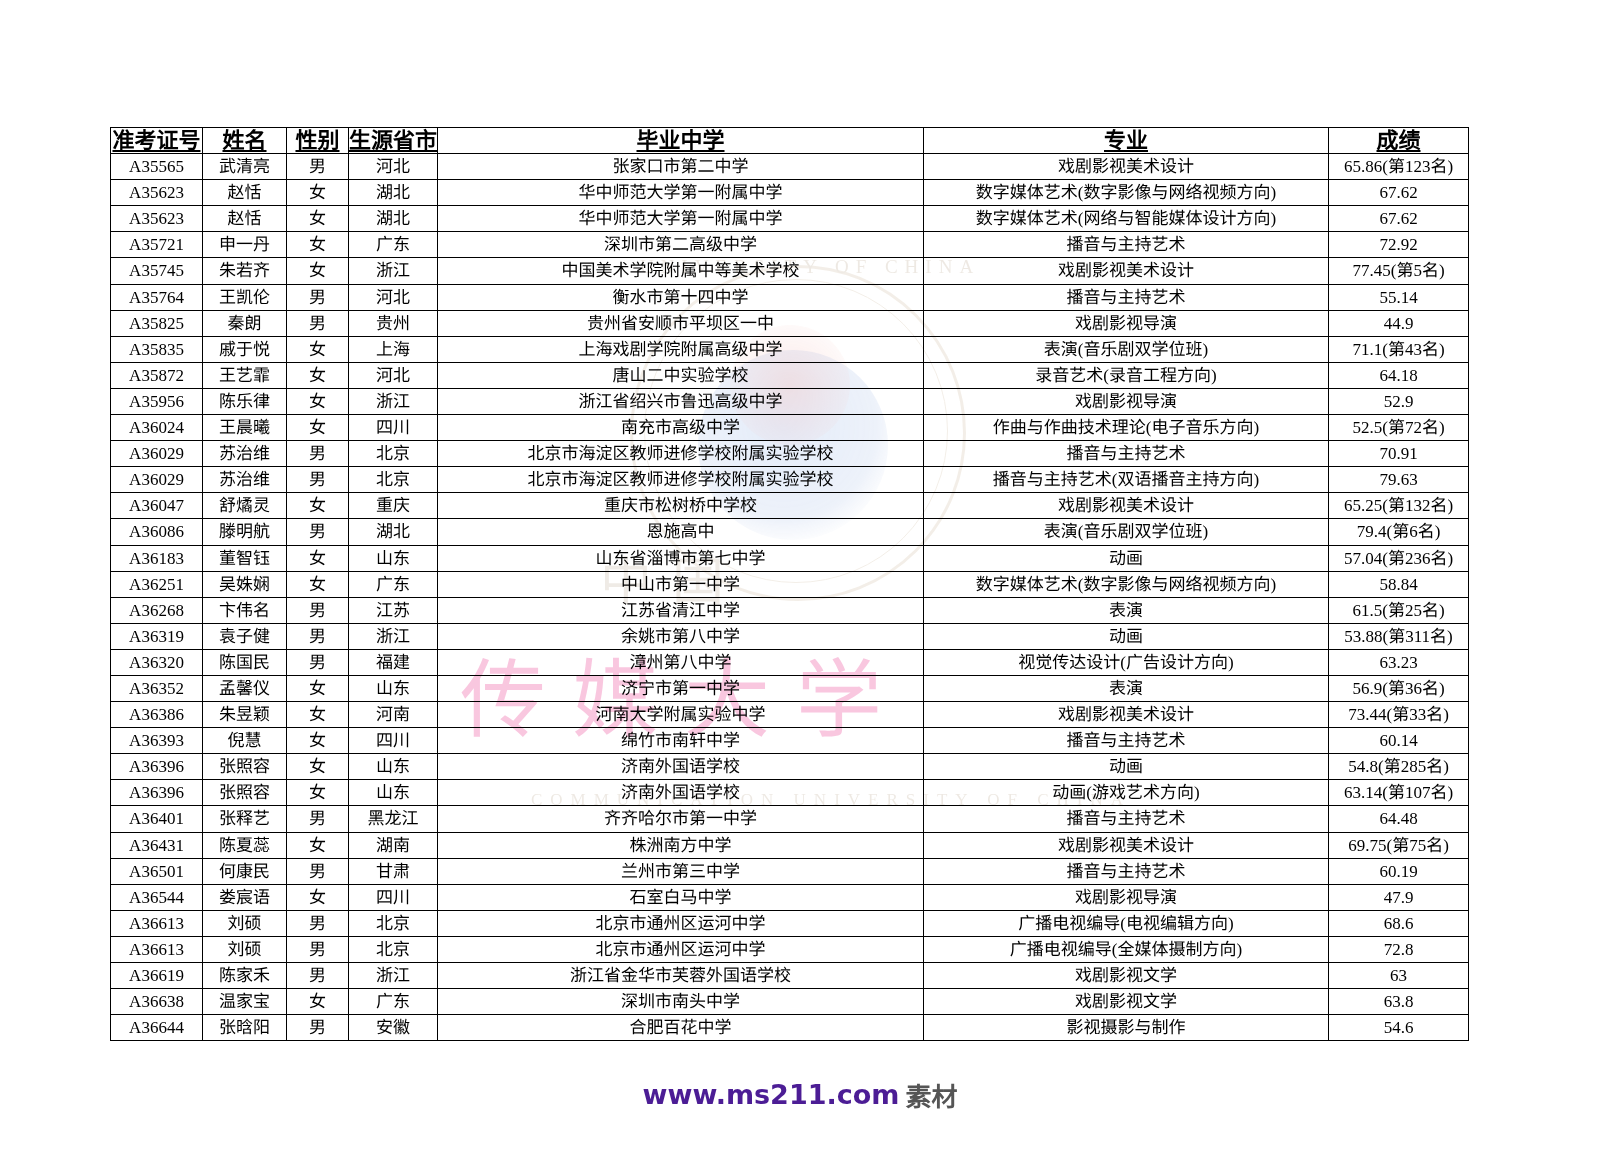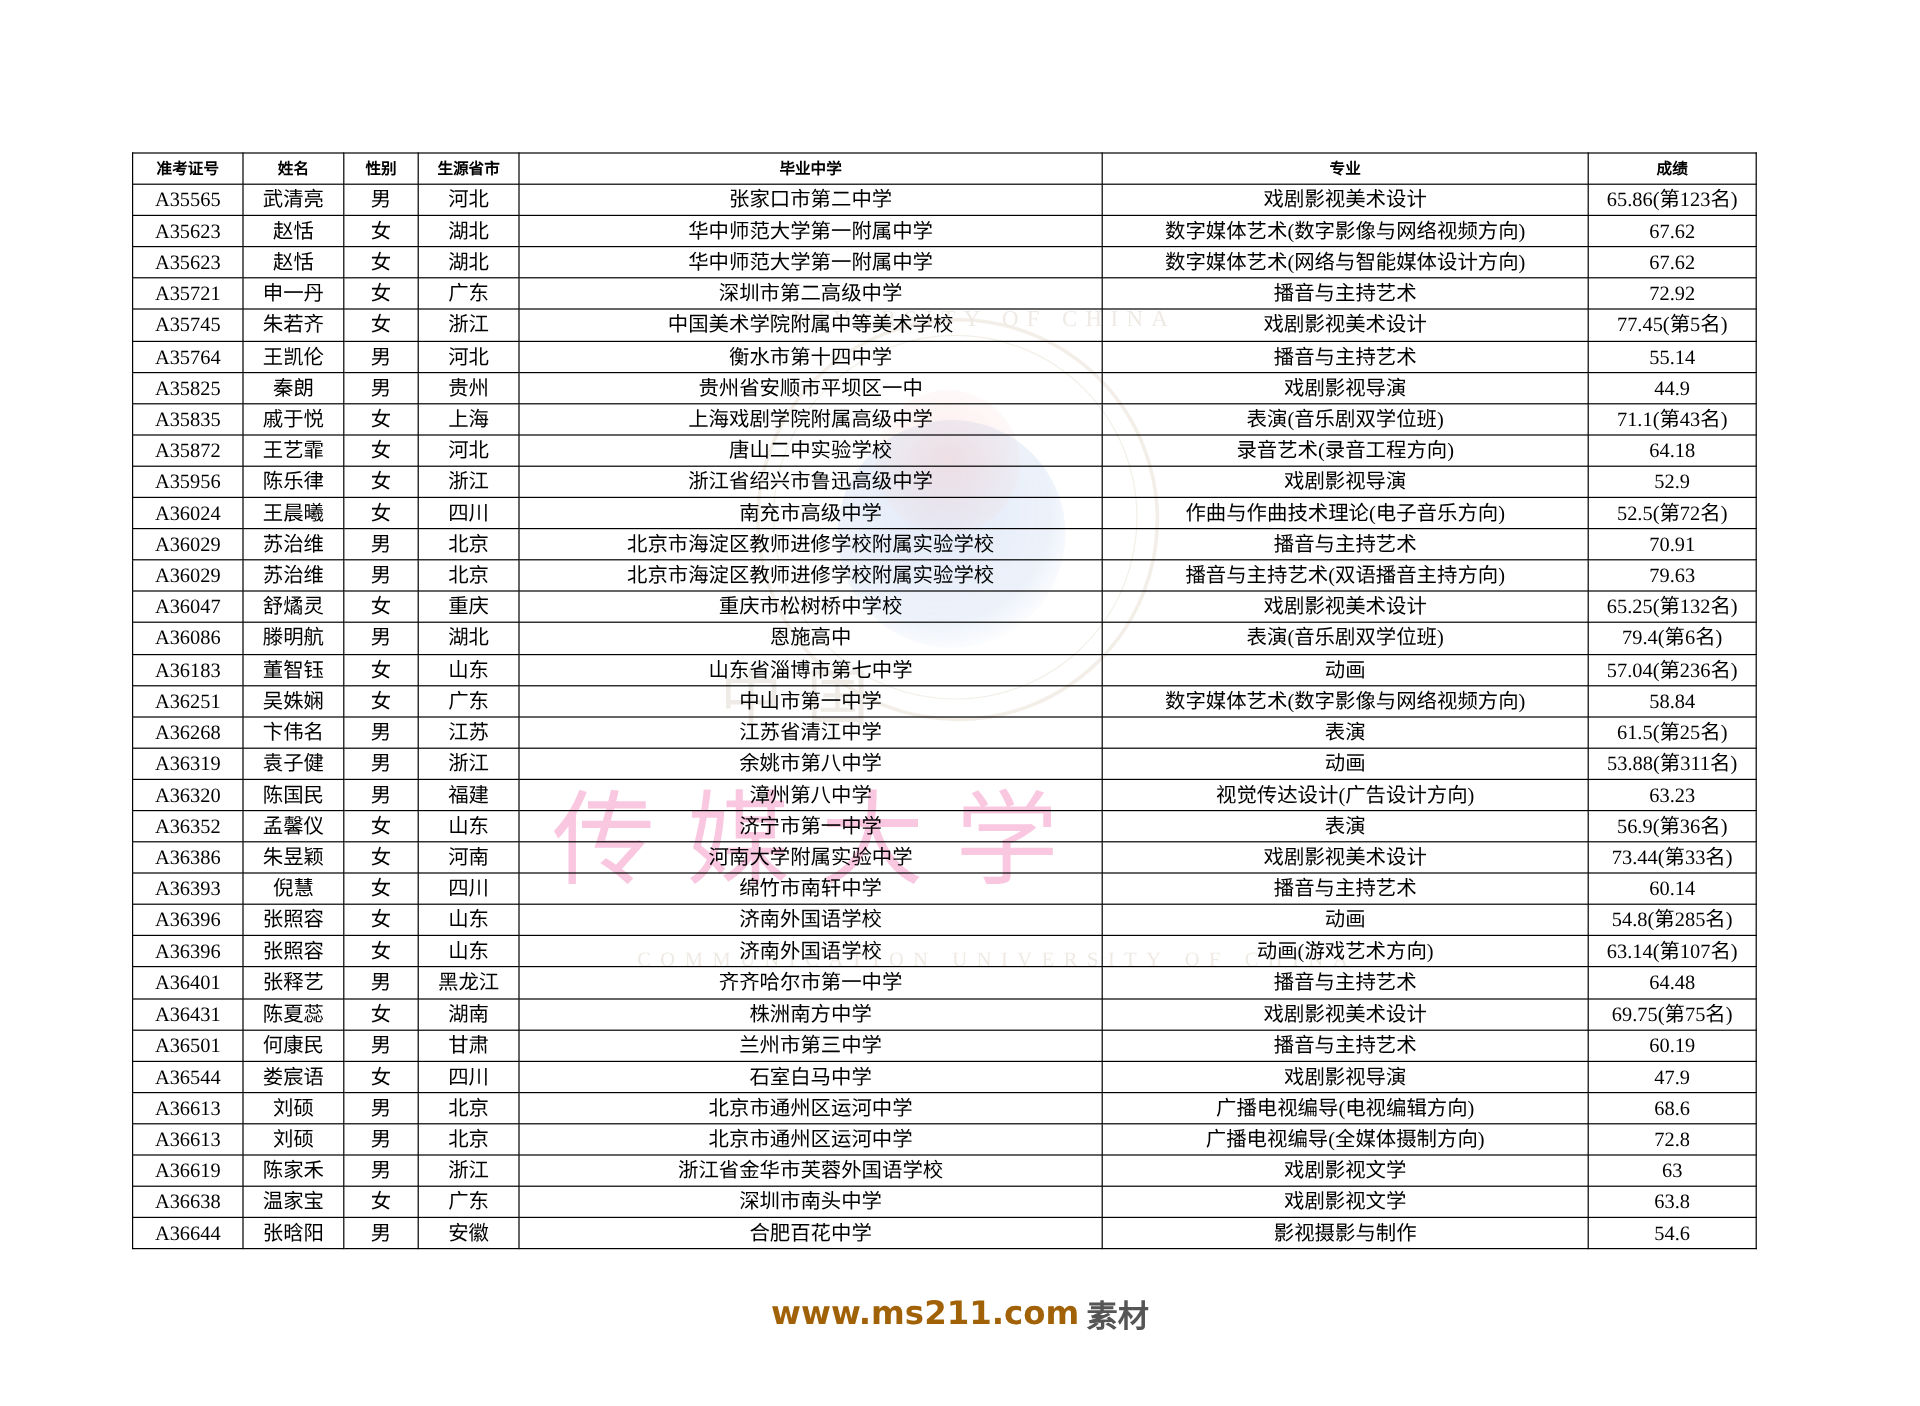--- a/index.html
+++ b/index.html
@@ -125,21 +125,22 @@
     height: 25.1px;
     line-height: 25.1px;
     text-align: center;
     font-size: 17px;
     white-space: nowrap;
     overflow: hidden;
     background: transparent;
   }
   table.roster thead th {
     font-weight: bold;
-    font-size: 13px;
+    font-size: 22px;
+    text-decoration: underline;
   }
   
   col.c-id    { width: 92px; }
   col.c-name  { width: 84px; }
   col.c-sex   { width: 62px; }
   col.c-prov  { width: 84px; }
   col.c-school{ width: 486px; }
   col.c-major { width: 405px; }
   col.c-score { width: 140px; }
 
@@ -155,21 +156,21 @@
   #footer-logo .fl-inner {
     display: inline-block;
     background: #ffffff;
     padding: 3px 10px;
     border-radius: 2px;
   }
   #footer-logo .fl-url {
     font-family: "DejaVu Sans", sans-serif;
     font-weight: bold;
     font-size: 27px;
-    color: #a16207;
+    color: #4c1d95;
     letter-spacing: 0px;
     vertical-align: middle;
   }
   #footer-logo .fl-suffix {
     font-family: "Liberation Sans", sans-serif;
     font-weight: bold;
     font-size: 26px;
     color: #555555;
     vertical-align: middle;
     margin-left: 6px;

